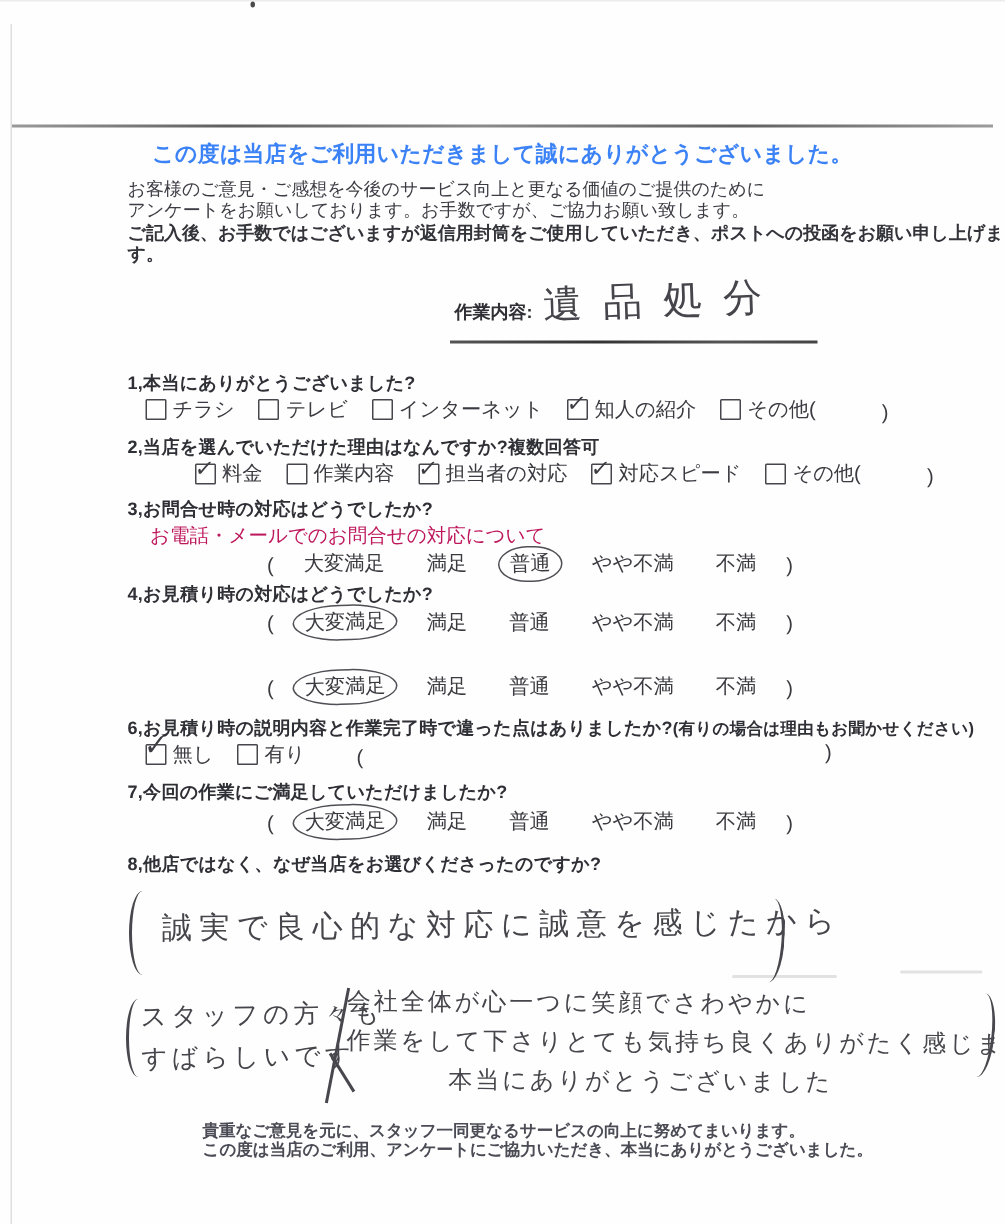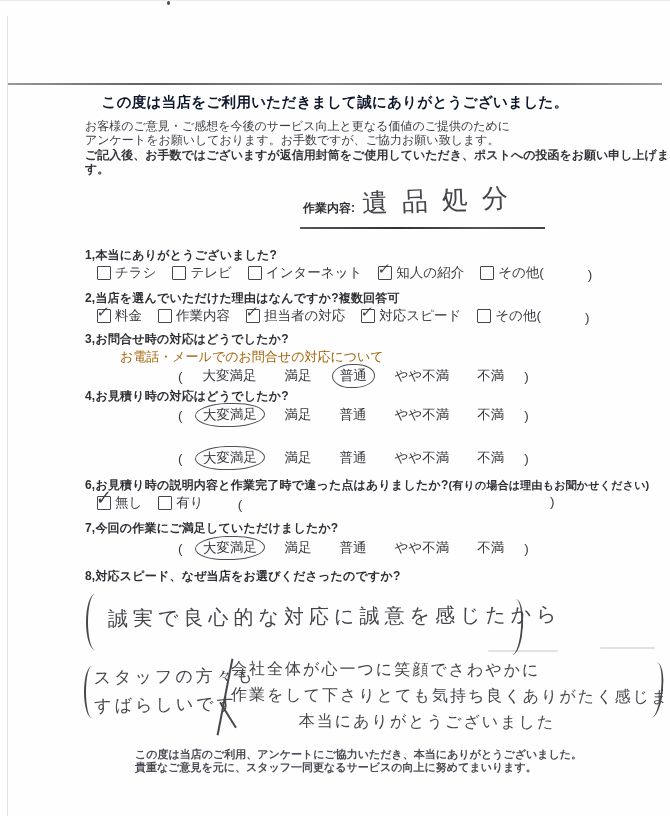--- a/index.html
+++ b/index.html
@@ -7,34 +7,34 @@
         font-family:"Liberation Sans","DejaVu Sans",sans-serif;color:#38383e;}
   
   .scan-left{position:absolute;left:7px;top:16px;width:1px;height:800px;background:#dedede;}
   .scan-top{position:absolute;left:0;top:0;width:670px;height:1px;background:#ececec;}
   .scan-dot{position:absolute;left:167px;top:1px;width:3px;height:4px;background:#4a4a4a;border-radius:50%;}
   .smudge{position:absolute;background:#e2e2e2;border-radius:2px;}
   .top-rule{position:absolute;left:8px;top:83px;width:654px;height:2px;
             background:linear-gradient(90deg,#9a9a9a,#5f5f5f 22%,#8a8a8a 48%,#606060 74%,#9c9c9c);}
   
   .title{position:absolute;left:0;top:93px;width:670px;text-align:center;
-         font-size:14.5px;font-weight:bold;color:#0f172a;letter-spacing:0.3px;}
+         font-size:14.5px;font-weight:bold;color:#3b82f6;letter-spacing:0.3px;}
   .intro{position:absolute;left:85px;top:119px;font-size:12px;line-height:14.3px;color:#3c3c44;}
   .intro .b{font-weight:bold;color:#33333a;}
   
   .work-label{position:absolute;left:303px;top:200px;font-size:12px;font-weight:bold;color:#2f2f35;}
   .work-value{position:absolute;left:362px;top:183px;font-size:26px;letter-spacing:14px;
               transform:rotate(-2deg);}
   .hand{color:#45454b;font-weight:500;}
   .work-underline{position:absolute;left:300px;top:227px;width:245px;height:2px;
                   background:linear-gradient(90deg,#555,#333 40%,#555 75%,#444);}
   
   .qt{position:absolute;left:85px;font-size:12px;font-weight:bold;color:#2f2f36;letter-spacing:0.2px;}
   .qt .note{font-size:11px;font-weight:bold;}
-  .sub{position:absolute;left:100px;font-size:13px;color:#a16207;margin-left:20px;}
+  .sub{position:absolute;left:100px;font-size:13px;color:#be185d;}
   .chk-row{position:absolute;left:97px;display:flex;align-items:flex-end;gap:16px;font-size:13.5px;color:#3a3a40;}
   .chk-item{display:inline-flex;align-items:center;gap:4px;}
   .cbox{position:relative;display:inline-block;width:12px;height:12px;border:1.6px solid #46464c;
         border-radius:1px;flex:0 0 auto;}
   .cbox.checked::after{content:"\2713";position:absolute;left:-1px;top:-7px;font-size:15px;
         font-weight:bold;color:#3c3c42;transform:skewX(-8deg);}
   .cbox.hand-check.checked::after{font-size:19px;top:-11px;left:-2px;transform:rotate(-6deg) skewX(-10deg);}
   .close-paren{margin-left:28px;}
   .rate-row{position:absolute;left:178px;display:flex;align-items:center;gap:12px;
             font-size:13.5px;color:#3a3a40;}
@@ -105,21 +105,21 @@
       <span>知人の紹介</span>
     </span>
     <span class="chk-item">
       <span class="cbox"></span>
       <span>その他(</span>
     </span>
     <span class="close-paren">)</span>
   </div>
 
   <div class="qt" style="top:290px;">2,当店を選んでいただけた理由はなんですか?複数回答可</div>
-  <div class="chk-row" style="top:307px;">
+  <div class="chk-row" style="top:307px;margin-left:33px;">
     <span class="chk-item">
       <span class="cbox checked"></span>
       <span>料金</span>
     </span>
     <span class="chk-item">
       <span class="cbox"></span>
       <span>作業内容</span>
     </span>
     <span class="chk-item">
       <span class="cbox checked"></span>
@@ -187,21 +187,21 @@
   <div class="rate-row" style="top:536px;">
     <span class="paren">(</span>
     <span class="rate-opt circled">大変満足</span>
     <span class="rate-opt">満足</span>
     <span class="rate-opt">普通</span>
     <span class="rate-opt">やや不満</span>
     <span class="rate-opt">不満</span>
     <span class="paren">)</span>
   </div>
 
-  <div class="qt" style="top:568px;">8,対応スピード、なぜ当店をお選びくださったのですか?</div>
+  <div class="qt" style="top:568px;">8,他店ではなく、なぜ当店をお選びくださったのですか?</div>
   <div class="paren-curve pc-open" style="left:86px;top:594px;width:16px;height:56px;"></div>
   <div class="q8-text hand">誠実で良心的な対応に誠意を感じたから</div>
   <div class="paren-curve pc-close" style="left:505px;top:599px;width:16px;height:56px;transform:rotate(4deg);"></div>
 
   <div class="paren-curve pc-open" style="left:84px;top:666px;width:14px;height:52px;"></div>
   <div class="q9-left hand">
     <div>スタッフの方々も</div>
     <div>すばらしいです</div>
   </div>
   <div class="q9-divider">
@@ -209,17 +209,17 @@
     <div class="stroke-leg"></div>
   </div>
   <div class="q9-right hand">
     <div>会社全体が心一つに笑顔でさわやかに</div>
     <div>作業をして下さりとても気持ち良くありがたく感じました</div>
     <div class="indent">本当にありがとうございました</div>
   </div>
   <div class="paren-curve pc-close" style="left:645px;top:662px;width:16px;height:56px;transform:rotate(6deg);"></div>
 
   <div class="footer">
+    <div>貴重なご意見を元に、スタッフ一同更なるサービスの向上に努めてまいります。</div>
     <div>この度は当店のご利用、アンケートにご協力いただき、本当にありがとうございました。</div>
-    <div>貴重なご意見を元に、スタッフ一同更なるサービスの向上に努めてまいります。</div>
   </div>
 
 </div>
 
 </body></html>

